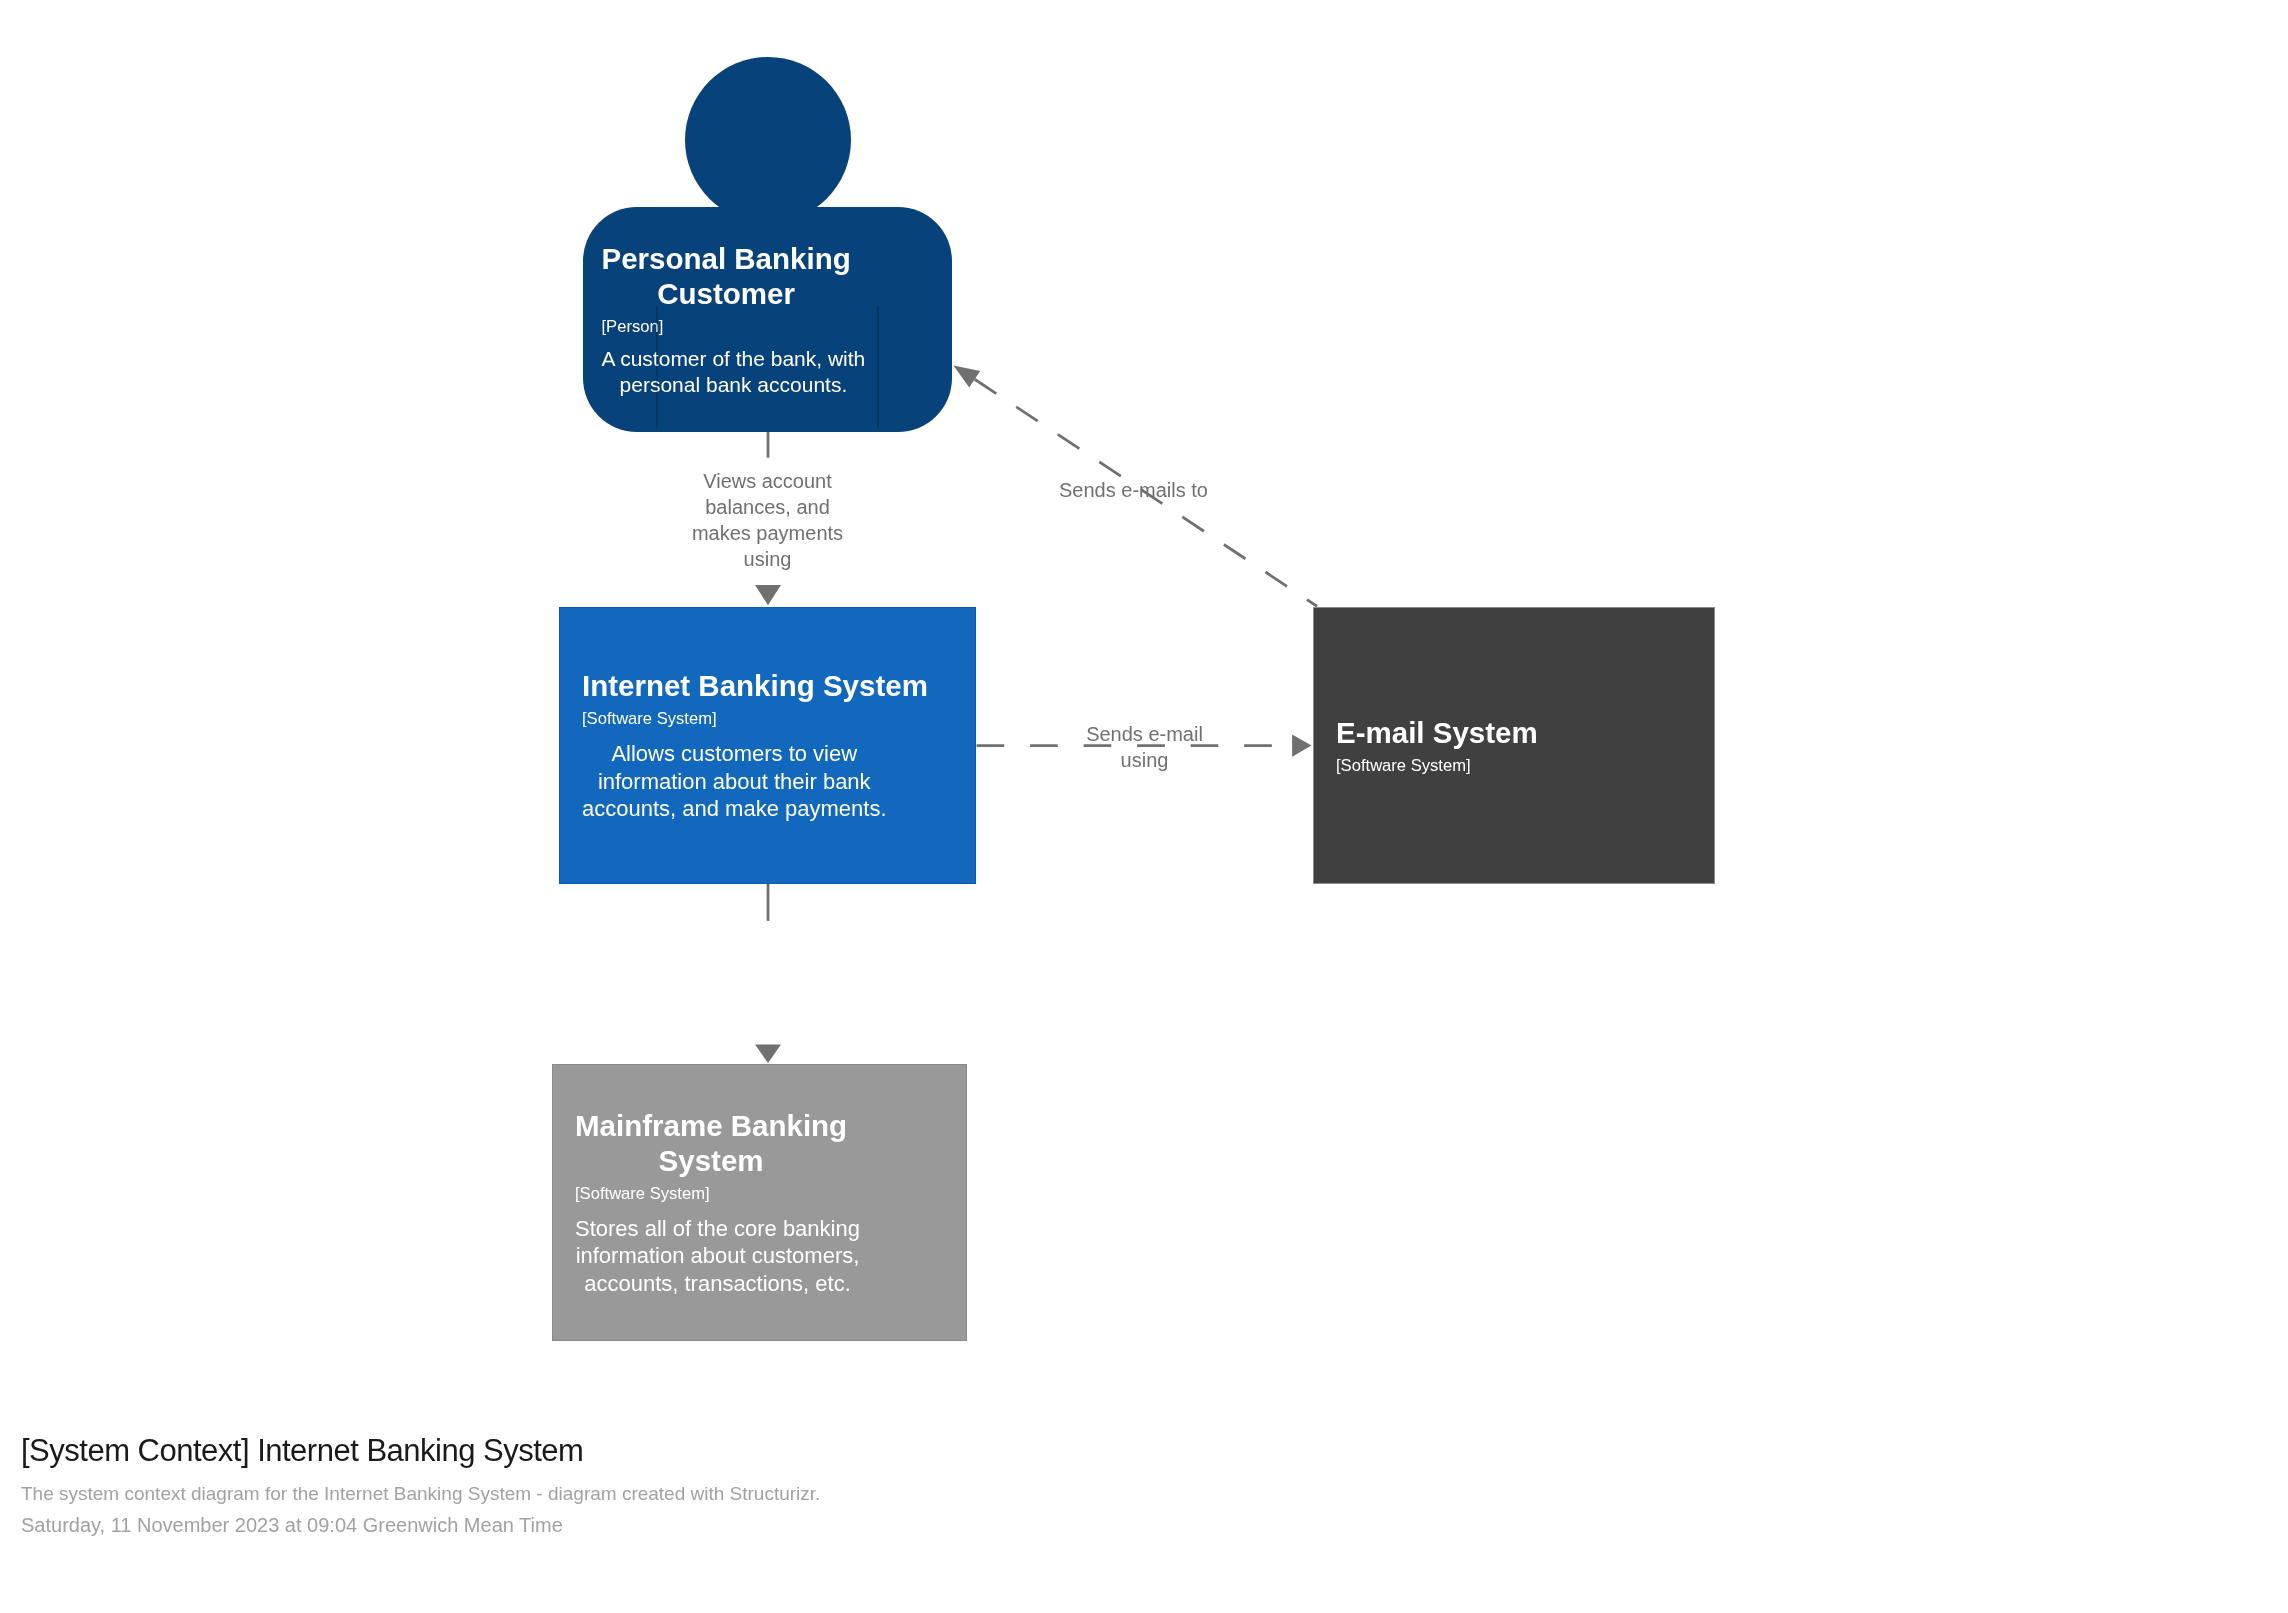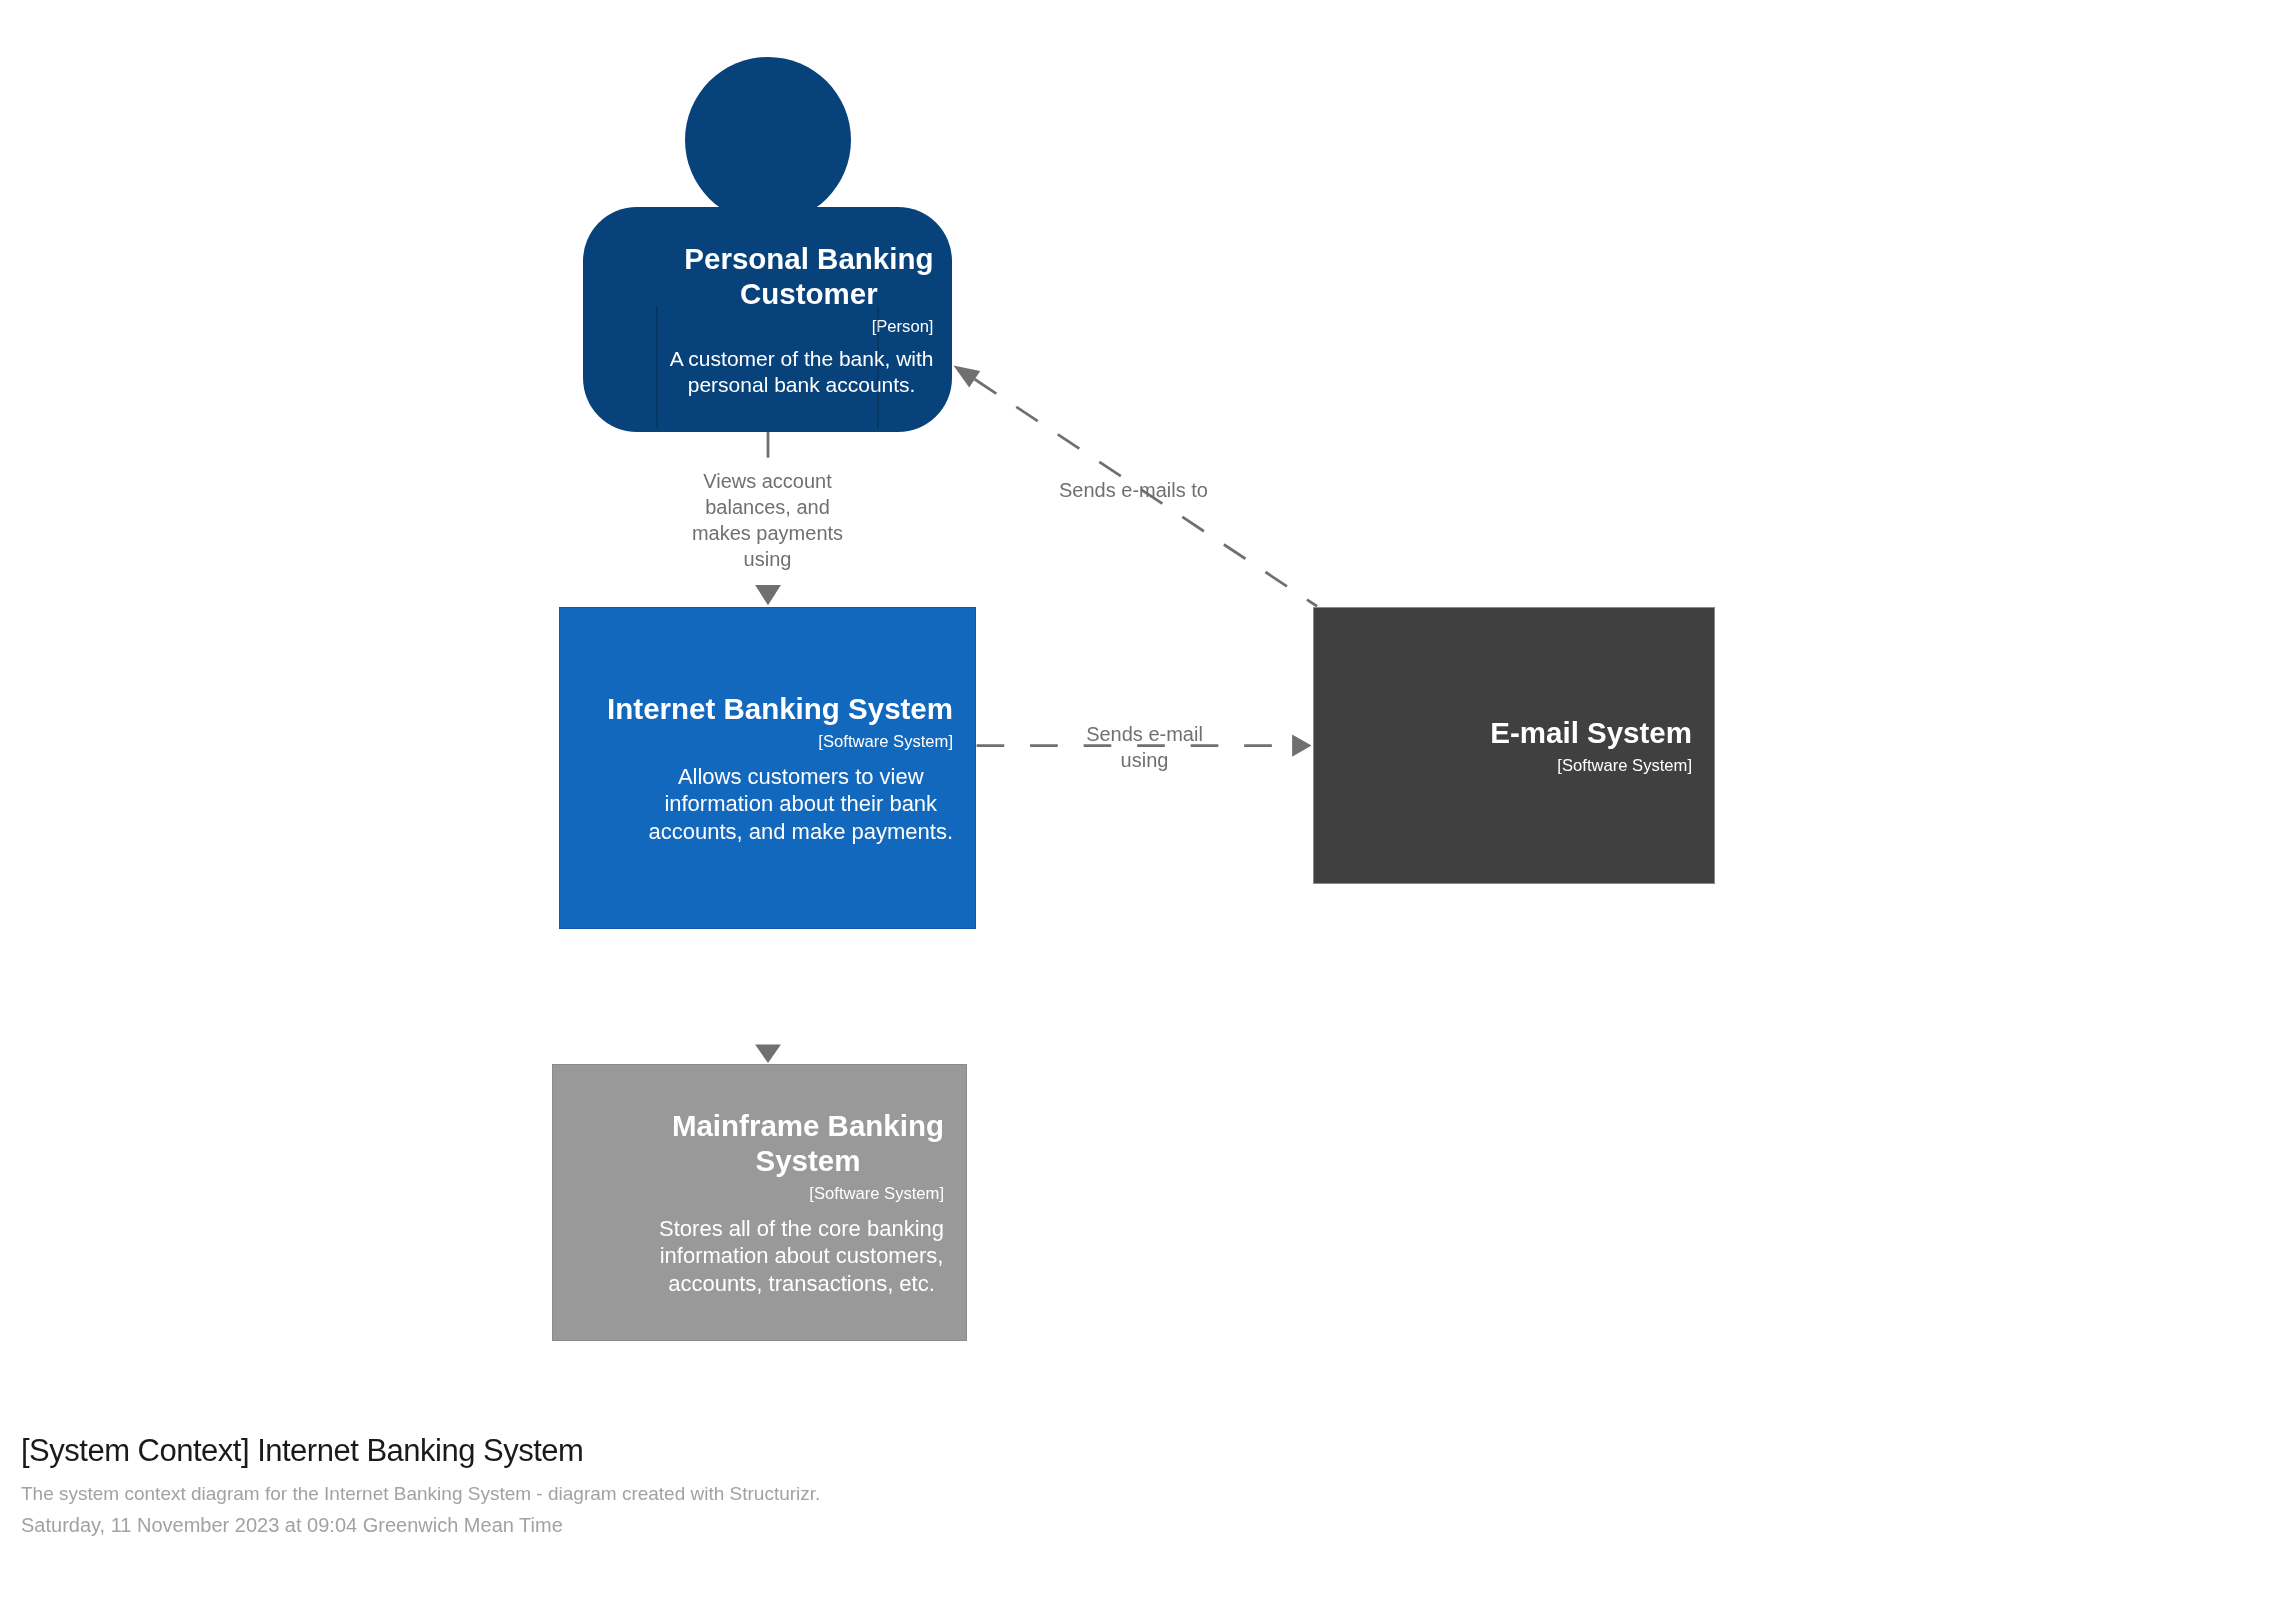--- a/index.html
+++ b/index.html
@@ -20,21 +20,21 @@
     left: 0; top: 0;
     width: 2289px; height: 1613px;
   }
 
   
   .el-box {
     position: absolute;
     box-sizing: border-box;
     display: flex;
     flex-direction: column;
-    align-items: flex-end;
+    align-items: flex-start;
     justify-content: center;
     text-align: center;
     color: #ffffff;
     padding: 9.2px 22px;
   }
   .el-title {
     font-size: 29.5px;
     font-weight: bold;
     line-height: 1.2;
     white-space: pre-line;
@@ -46,21 +46,21 @@
   }
   .el-desc {
     font-size: 22px;
     margin-top: 11px;
     line-height: 1.25;
     white-space: pre-line;
   }
 
   .box-software {
     left: 559px; top: 607px;
-    width: 417px; height: 322px;
+    width: 417px; height: 277px;
     background: #1168bd;
     border: 1.8px solid #0e5aa7;
   }
   .box-external-email {
     left: 1313px; top: 607px;
     width: 402px; height: 277px;
     background: #404040;
     border: 1.8px solid #8a8a8a;
   }
   .box-external-mainframe {

